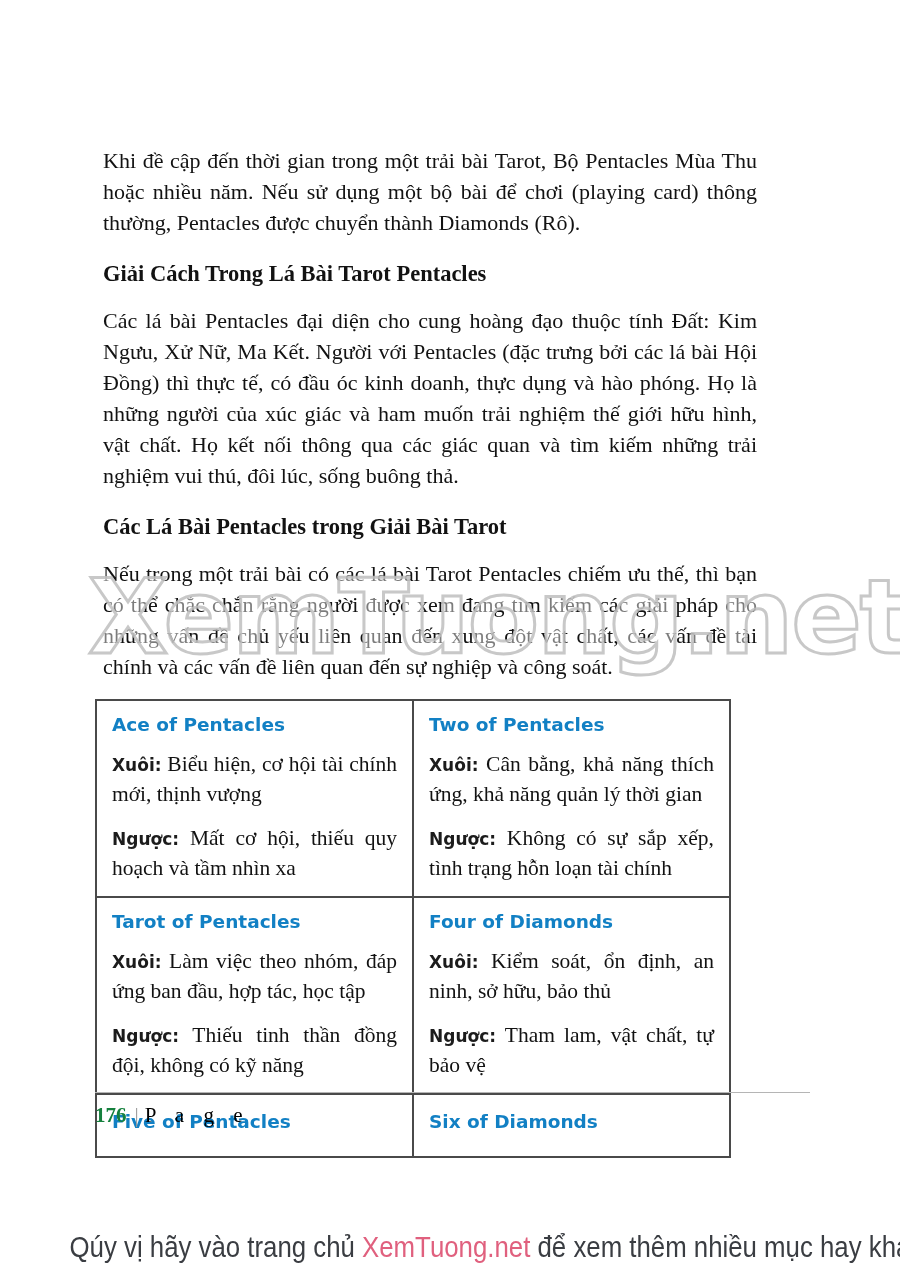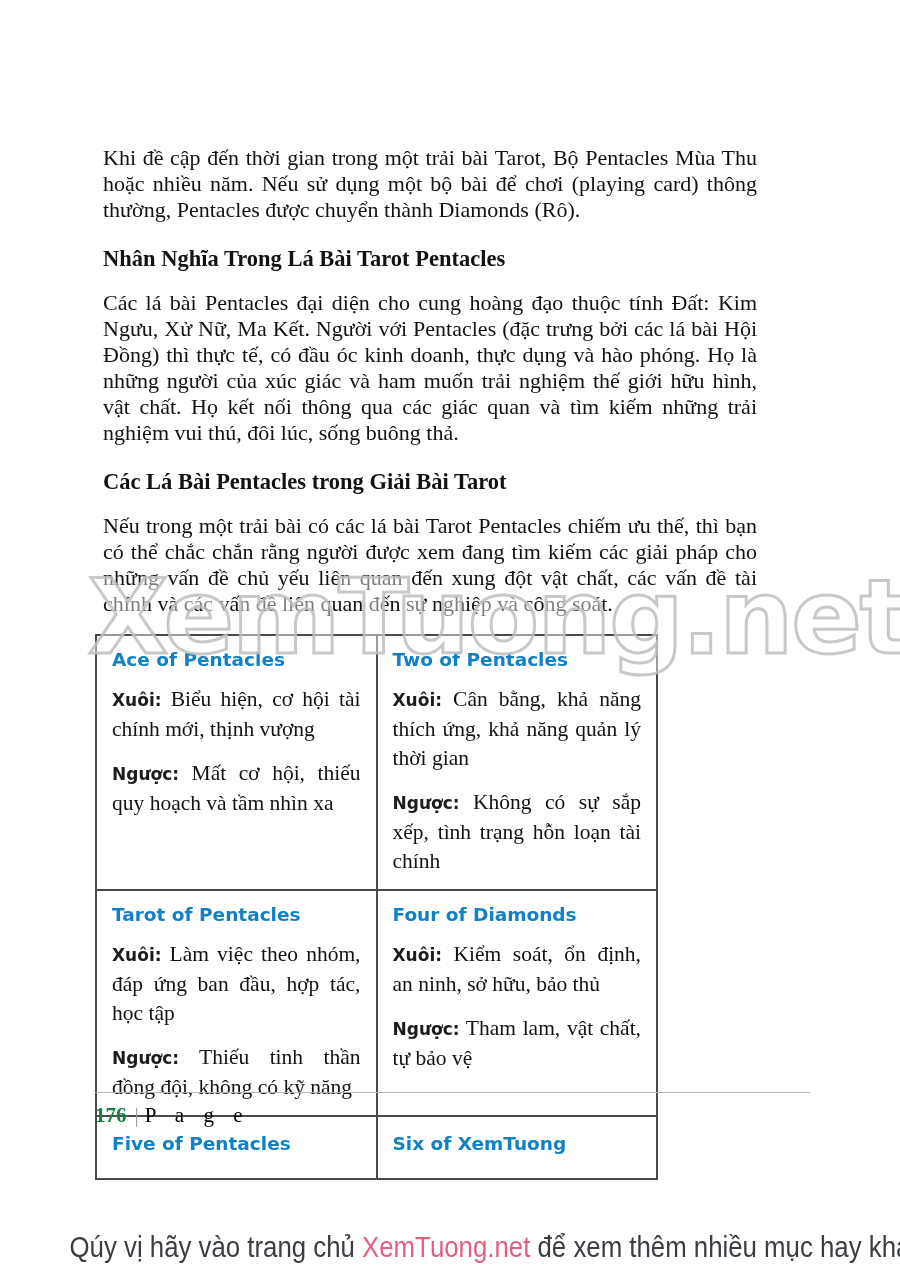--- a/index.html
+++ b/index.html
@@ -13,21 +13,21 @@
     overflow: hidden;
   }
   .content {
     position: absolute;
     left: 103px; top: 145px;
     width: 654px;
     z-index: 2;
   }
   .content p.body-par {
     font-size: 22px;
-    line-height: 26px;
+    line-height: 31px;
     text-align: justify;
     margin-bottom: 17px;
   }
   .content h2 {
     font-size: 22.5px;
     line-height: 28px;
     font-weight: bold;
     margin: 22px 0 17px 0;
   }
   
@@ -42,21 +42,21 @@
     letter-spacing: -2px;
     color: rgba(255,255,255,0.45);
     -webkit-text-stroke: 3px rgba(190,190,190,0.85);
     text-stroke: 3px rgba(190,190,190,0.85);
     pointer-events: none;
     white-space: nowrap;
   }
   
   .card-table {
     border-collapse: collapse;
-    width: 563px;
+    width: 636px;
     margin-left: -8px;
     table-layout: fixed;
   }
   .card-table td {
     border: 2px solid #4a4a4a;
     vertical-align: top;
     padding: 13px 15px 11px 15px;
     width: 50%;
   }
   .card-table td.stub { padding-top: 16px; padding-bottom: 9px; }
@@ -117,21 +117,21 @@
   .site-banner .brand { color: #e0607e; }
 </style>
 </head>
 <body>
 
 <div class="watermark">XemTuong.net</div>
 
 <div class="content">
   <p class="body-par">Khi đề cập đến thời gian trong một trải bài Tarot, Bộ Pentacles Mùa Thu hoặc nhiều năm. Nếu sử dụng một bộ bài để chơi (playing card) thông thường, Pentacles được chuyển thành Diamonds (Rô).</p>
 
-  <h2>Nhân Nghĩa Trong Lá Bài Tarot Pentacles</h2>
+  <h2>Giải Cách Trong Lá Bài Tarot Pentacles</h2>
   <p class="body-par">Các lá bài Pentacles đại diện cho cung hoàng đạo thuộc tính Đất: Kim Ngưu, Xử Nữ, Ma Kết. Người với Pentacles (đặc trưng bởi các lá bài Hội Đồng) thì thực tế, có đầu óc kinh doanh, thực dụng và hào phóng. Họ là những người của xúc giác và ham muốn trải nghiệm thế giới hữu hình, vật chất. Họ kết nối thông qua các giác quan và tìm kiếm những trải nghiệm vui thú, đôi lúc, sống buông thả.</p>
 
   <h2>Các Lá Bài Pentacles trong Giải Bài Tarot</h2>
   <p class="body-par">Nếu trong một trải bài có các lá bài Tarot Pentacles chiếm ưu thế, thì bạn có thể chắc chắn rằng người được xem đang tìm kiếm các giải pháp cho những vấn đề chủ yếu liên quan đến xung đột vật chất, các vấn đề tài chính và các vấn đề liên quan đến sự nghiệp và công soát.</p>
 
 
   <table class="card-table">
     <tbody>
         <tr>
           <td>
@@ -155,21 +155,21 @@
             <div class="card-name">Four of Diamonds</div>
             <p class="meaning"><span class="lbl">Xuôi:</span> Kiểm soát, ổn định, an ninh, sở hữu, bảo thủ</p>
             <p class="meaning"><span class="lbl">Ngược:</span> Tham lam, vật chất, tự bảo vệ</p>
           </td>
         </tr>
         <tr>
           <td class="stub">
             <div class="card-name">Five of Pentacles</div>
           </td>
           <td class="stub">
-            <div class="card-name">Six of XemTuong</div>
+            <div class="card-name">Six of Diamonds</div>
           </td>
         </tr>
       </tbody>
   </table>
 </div>
 
 <div class="page-footer">
   <div class="footer-rule"></div>
   <div class="footer-line">
     <span class="page-num">176</span><span class="page-sep">|</span><span class="page-word">P a g e</span>

